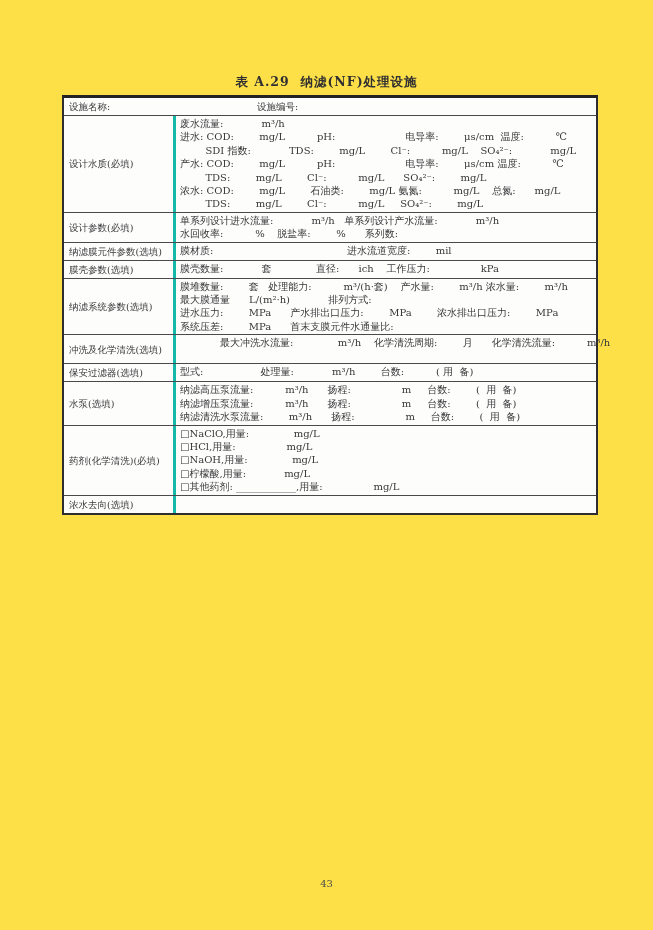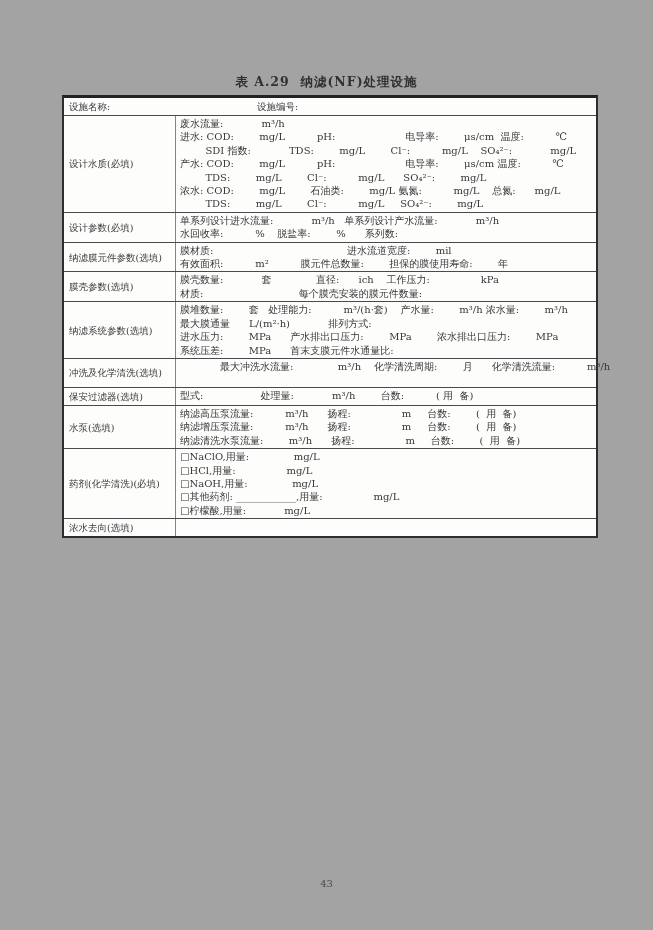--- a/index.html
+++ b/index.html
@@ -4,21 +4,21 @@
 <style>
   html, body {
     margin: 0;
     padding: 0;
     background: #ffffff;
   }
   .page {
     position: relative;
     width: 653px;
     height: 930px;
-    background: #a3a3a3;
+    background: #fde047;
     font-family: "DejaVu Serif", "Liberation Serif", serif;
     color: #38383a;
     overflow: hidden;
   }
   .doc-title {
     position: absolute;
     top: 74px;
     left: 0;
     width: 100%;
     text-align: center;
@@ -42,21 +42,21 @@
   }
   .trow {
     display: flex;
     border-top: 1px solid #4a4a4c;
     align-items: stretch;
   }
   .trow:first-child { border-top: none; justify-content: center; }
   .cell-label {
     width: 112px;
     min-width: 112px;
-    border-right: 1px solid #14b8a6;
+    border-right: 3px solid #14b8a6;
     padding: 2px 3px 2px 5px;
     box-sizing: border-box;
     display: flex;
     align-items: center;
     font-size: 9.5px;
     line-height: 13px;
   }
   .cell-content {
     flex: 1;
     padding: 1px 3px 1px 4px;
@@ -121,29 +121,27 @@
       <div class="cell-content">
         <div class="line">单系列设计进水流量:            m³/h   单系列设计产水流量:            m³/h</div>
         <div class="line">水回收率:          %    脱盐率:        %      系列数:</div>
       </div>
     </div>
 
     <div class="trow">
       <div class="cell-label">纳滤膜元件参数(选填)</div>
       <div class="cell-content">
         <div class="line">膜材质:                                          进水流道宽度:        mil</div>
-        <div class="line">有效面积:          m²          膜元件总数量:        担保的膜使用寿命:        年</div>
       </div>
     </div>
 
     <div class="trow">
       <div class="cell-label">膜壳参数(选填)</div>
       <div class="cell-content">
         <div class="line">膜壳数量:            套              直径:      ich    工作压力:                kPa</div>
-        <div class="line">材质:                              每个膜壳安装的膜元件数量:</div>
       </div>
     </div>
 
     <div class="trow">
       <div class="cell-label">纳滤系统参数(选填)</div>
       <div class="cell-content">
         <div class="line">膜堆数量:        套   处理能力:          m³/(h·套)    产水量:        m³/h 浓水量:        m³/h</div>
         <div class="line">最大膜通量      L/(m²·h)            排列方式:</div>
         <div class="line">进水压力:        MPa      产水排出口压力:        MPa        浓水排出口压力:        MPa</div>
         <div class="line">系统压差:        MPa      首末支膜元件水通量比:</div>
@@ -172,22 +170,22 @@
         <div class="line">纳滤清洗水泵流量:        m³/h      扬程:                m     台数:        (  用  备)</div>
       </div>
     </div>
 
     <div class="trow">
       <div class="cell-label">药剂(化学清洗)(必填)</div>
       <div class="cell-content">
         <div class="line">□NaClO,用量:              mg/L</div>
         <div class="line">□HCl,用量:                mg/L</div>
         <div class="line">□NaOH,用量:              mg/L</div>
+        <div class="line">□柠檬酸,用量:            mg/L</div>
         <div class="line">□其他药剂: ____________,用量:                mg/L</div>
-        <div class="line">□柠檬酸,用量:            mg/L</div>
       </div>
     </div>
 
     <div class="trow row-min-1line">
       <div class="cell-label">浓水去向(选填)</div>
       <div class="cell-content"></div>
     </div>
 
   </div>
 

